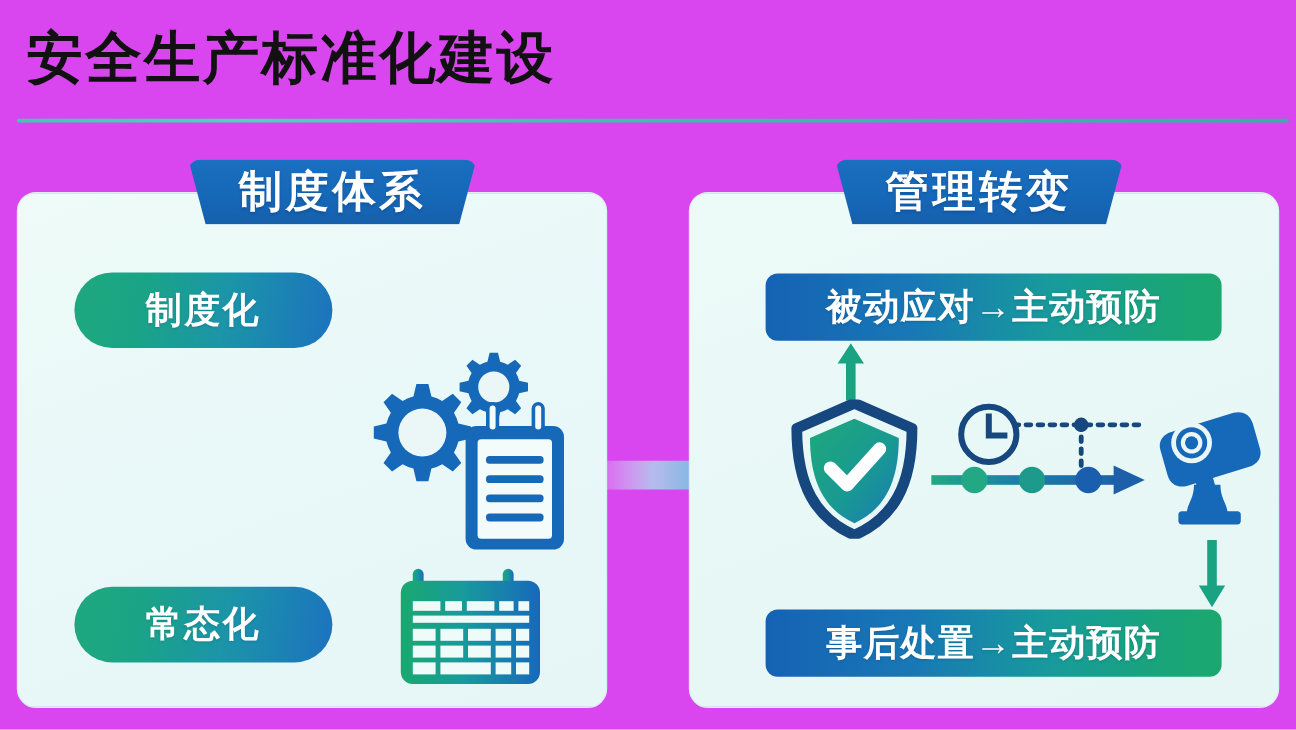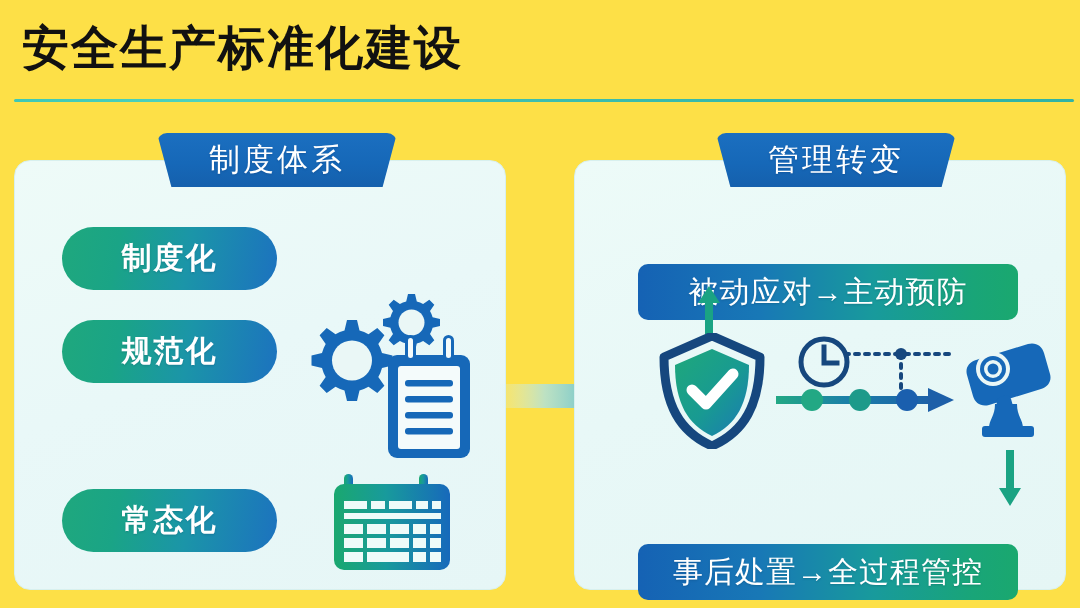--- a/index.html
+++ b/index.html
@@ -12,21 +12,21 @@
     background: #ffffff;
     font-family: "Liberation Sans", "DejaVu Sans", sans-serif;
     overflow: hidden;
     position: relative;
   }
 
   #slide {
     position: relative;
     width: 1080px;
     height: 608px;
-    background: #fde047;
+    background: #d946ef;
     overflow: hidden;
   }
 
   
   #header-area {
     position: absolute;
     left: 0; top: 0;
     width: 1080px;
     height: 104px;
   }
@@ -73,40 +73,40 @@
     background: linear-gradient(160deg, #edfbf8 0%, #e8f8f7 45%, #e5f6f5 100%);
     border: 1px solid #d8f0ee;
   }
 
   
   .section-badge {
     position: absolute;
     height: 54px;
     background: linear-gradient(180deg, #1b6fc0 0%, #1668b8 55%, #1560ad 100%);
     color: #ffffff;
-    font-size: 31px;
-    font-weight: 400;
+    font-size: 36px;
+    font-weight: 700;
     letter-spacing: 3px;
     display: flex;
     align-items: center;
     justify-content: center;
     border-radius: 10px 10px 14px 14px;
     clip-path: polygon(0 0, 100% 0, 94% 100%, 6% 100%);
     padding: 0 30px;
     box-sizing: border-box;
     white-space: nowrap;
     text-shadow: 0 1px 2px rgba(0,40,90,0.25);
   }
   #badge-left {
     left: 157px;
     top: 133px;
     width: 240px;
   }
   #badge-right {
-    left: 716px;
+    left: 696px;
     top: 133px;
     width: 240px;
   }
 
   
   .pill {
     position: absolute;
     left: 62px;
     width: 215px;
     height: 63px;
@@ -155,28 +155,27 @@
   
   .trans-bar {
     position: absolute;
     left: 638px;
     width: 380px;
     height: 56px;
     border-radius: 10px;
     background: linear-gradient(90deg, #1562b4 0%, #1878b6 32%, #189a9c 62%, #19a578 88%, #1aa86f 100%);
     color: #ffffff;
     font-size: 30px;
-    font-weight: 400;
+    font-weight: 700;
     letter-spacing: 1px;
     display: flex;
     align-items: center;
     justify-content: center;
     white-space: nowrap;
     text-shadow: 0 1px 2px rgba(0,50,80,0.25);
-    margin-top: 36px;
   }
   #bar-top { top: 228px; }
   #bar-bottom { top: 508px; }
   #shield-icon-wrap {
     position: absolute;
     left: 659px;
     top: 333px;
     width: 106px;
     height: 116px;
   }
@@ -234,23 +233,20 @@
   </div>
 
   <div class="panel" id="panel-left"></div>
 
   <div class="section-badge" id="badge-left">
     <span>制度体系</span>
   </div>
 
   <div class="pill" id="pill-0">
     <span>制度化</span>
-  </div>
-  <div class="pill" id="pill-1">
-    <span>规范化</span>
   </div>
   <div class="pill" id="pill-3">
     <span>常态化</span>
   </div>
 
   <div id="gears-clipboard">
     <svg width="180" height="175" viewBox="0 0 180 175">
 
       <g fill="#1668b8">
         <path d="M55 28
@@ -330,21 +326,21 @@
   <div class="panel" id="panel-right"></div>
 
   <div class="section-badge" id="badge-right">
     <span>管理转变</span>
   </div>
 
   <div class="trans-bar" id="bar-top">
     <span>被动应对→主动预防</span>
   </div>
   <div class="trans-bar" id="bar-bottom">
-    <span>事后处置→全过程管控</span>
+    <span>事后处置→主动预防</span>
   </div>
 
   <div id="arrow-up-wrap">
     <svg width="24" height="48" viewBox="0 0 24 48">
       <path d="M12 0 L23 17 L16 17 L16 48 L8 48 L8 17 L1 17 Z" fill="#1aa383"></path>
     </svg>
   </div>
 
   <div id="arrow-down-wrap">
     <svg width="24" height="56" viewBox="0 0 24 56">

